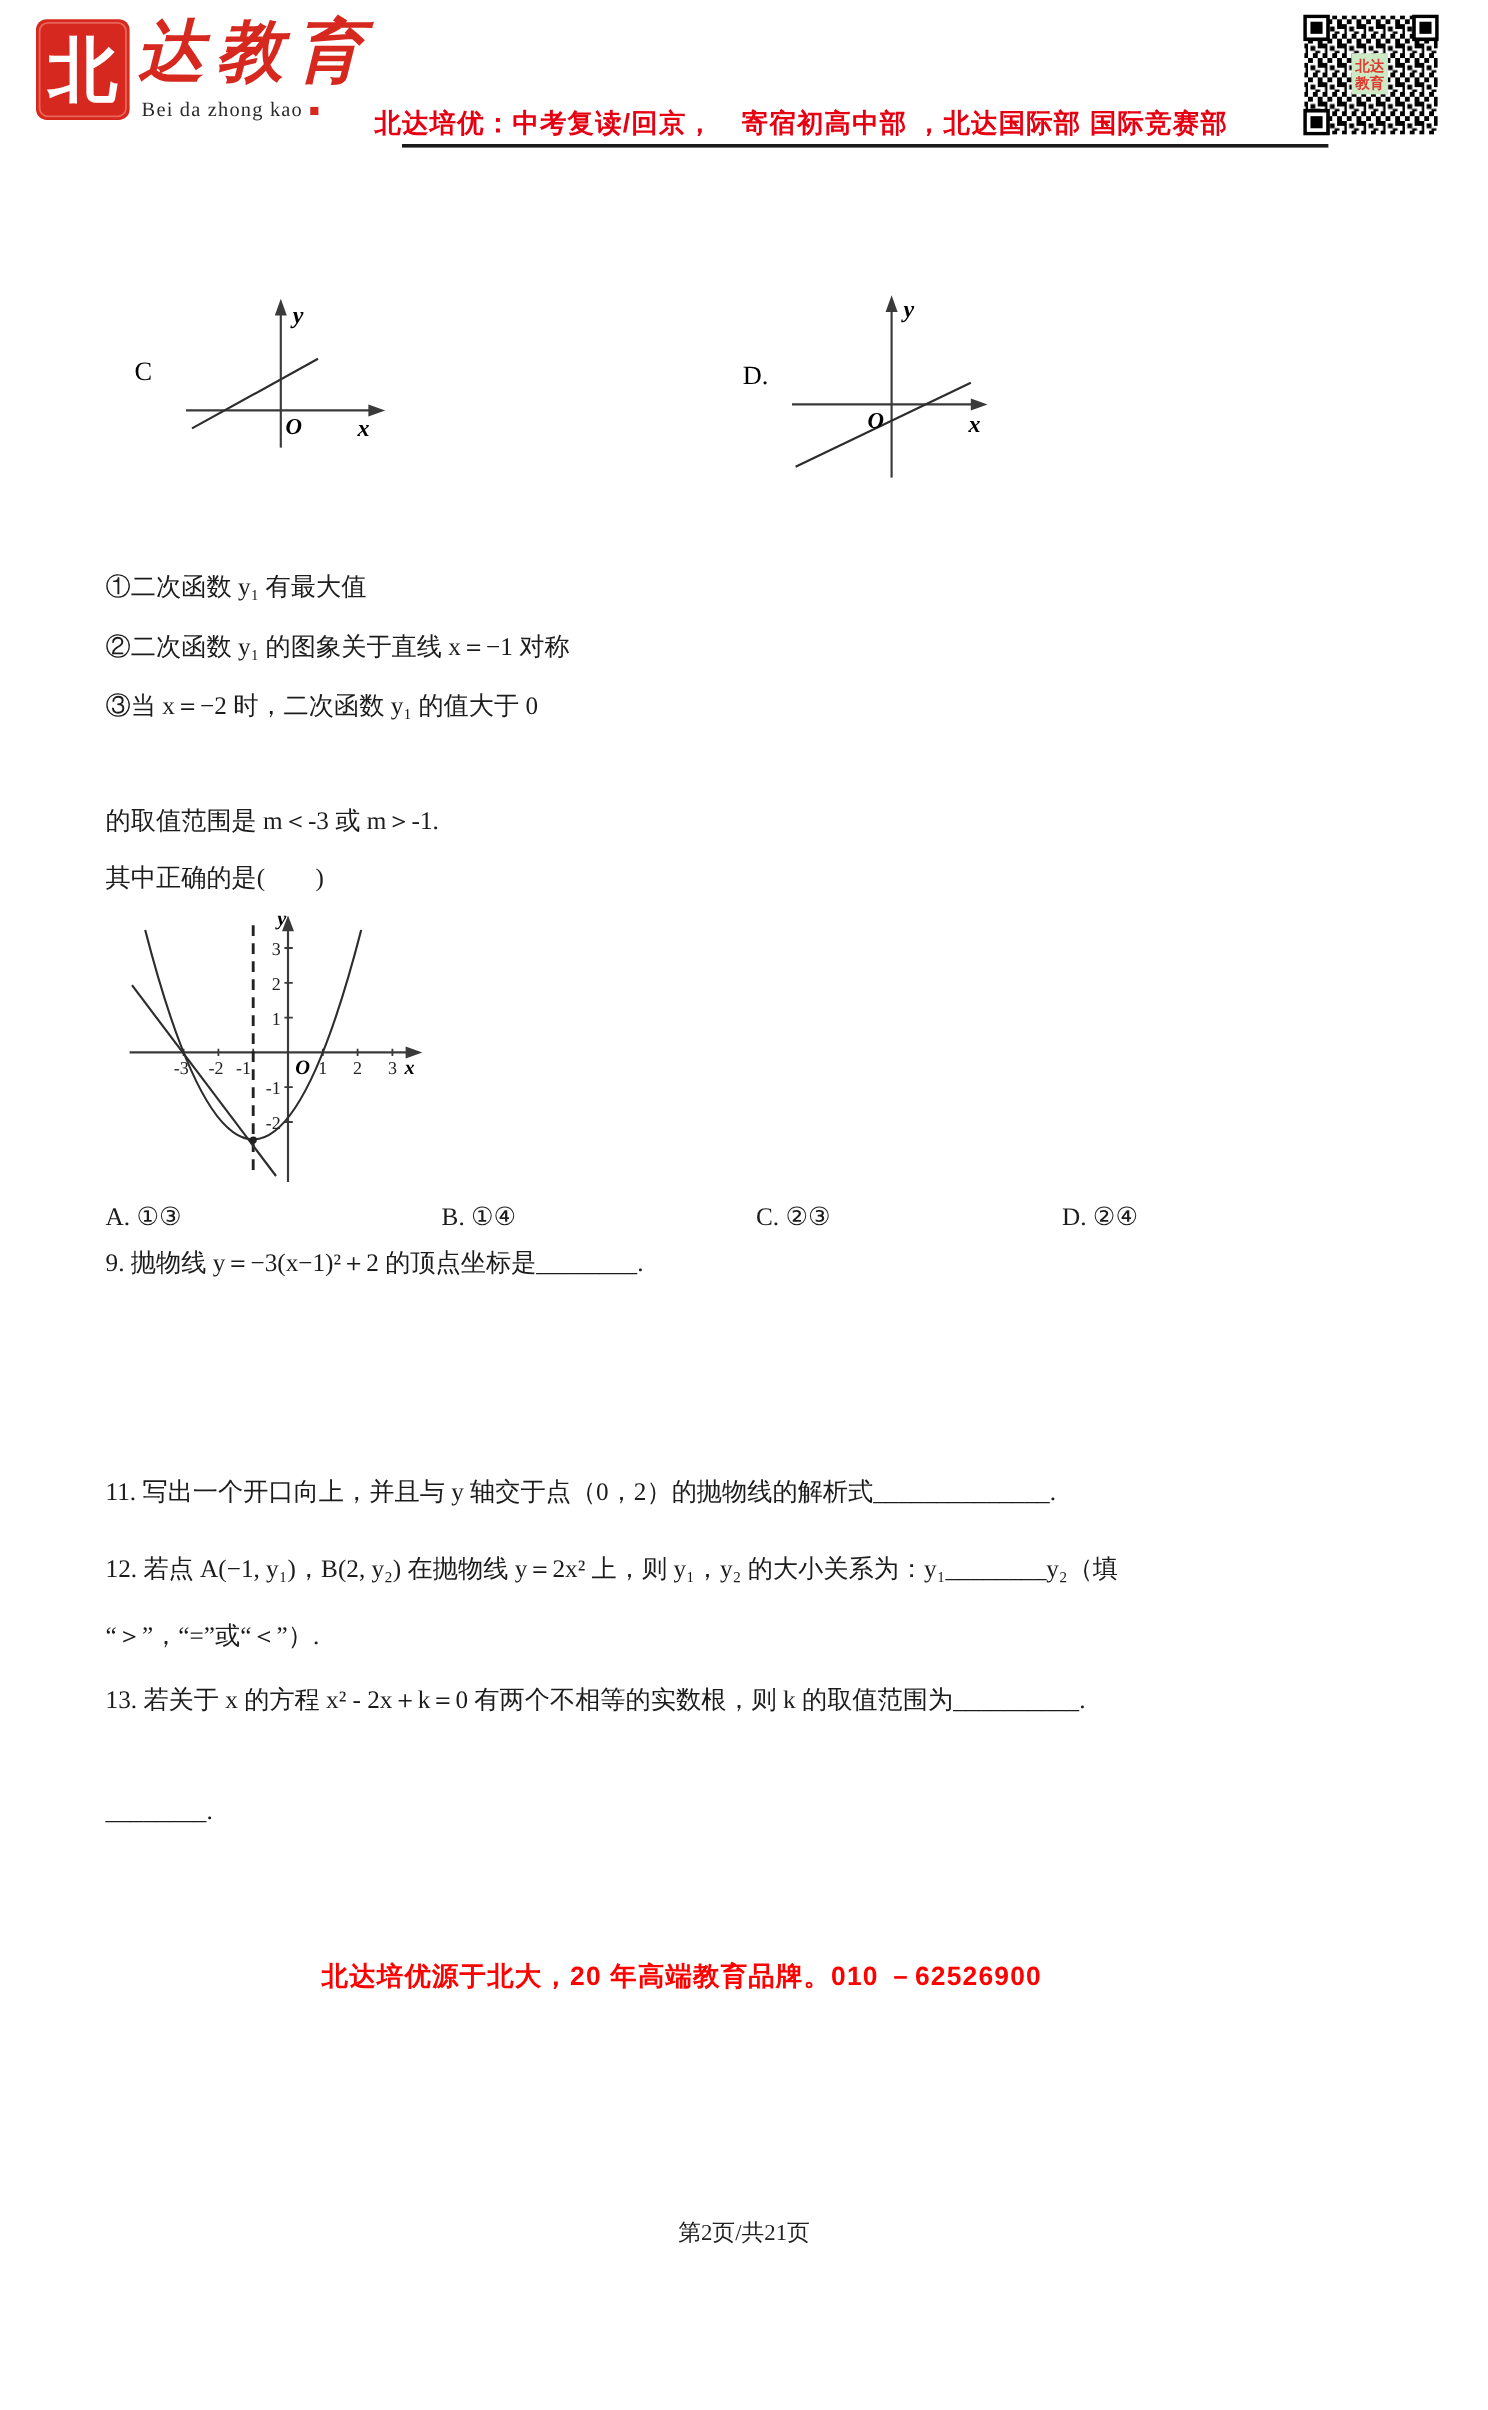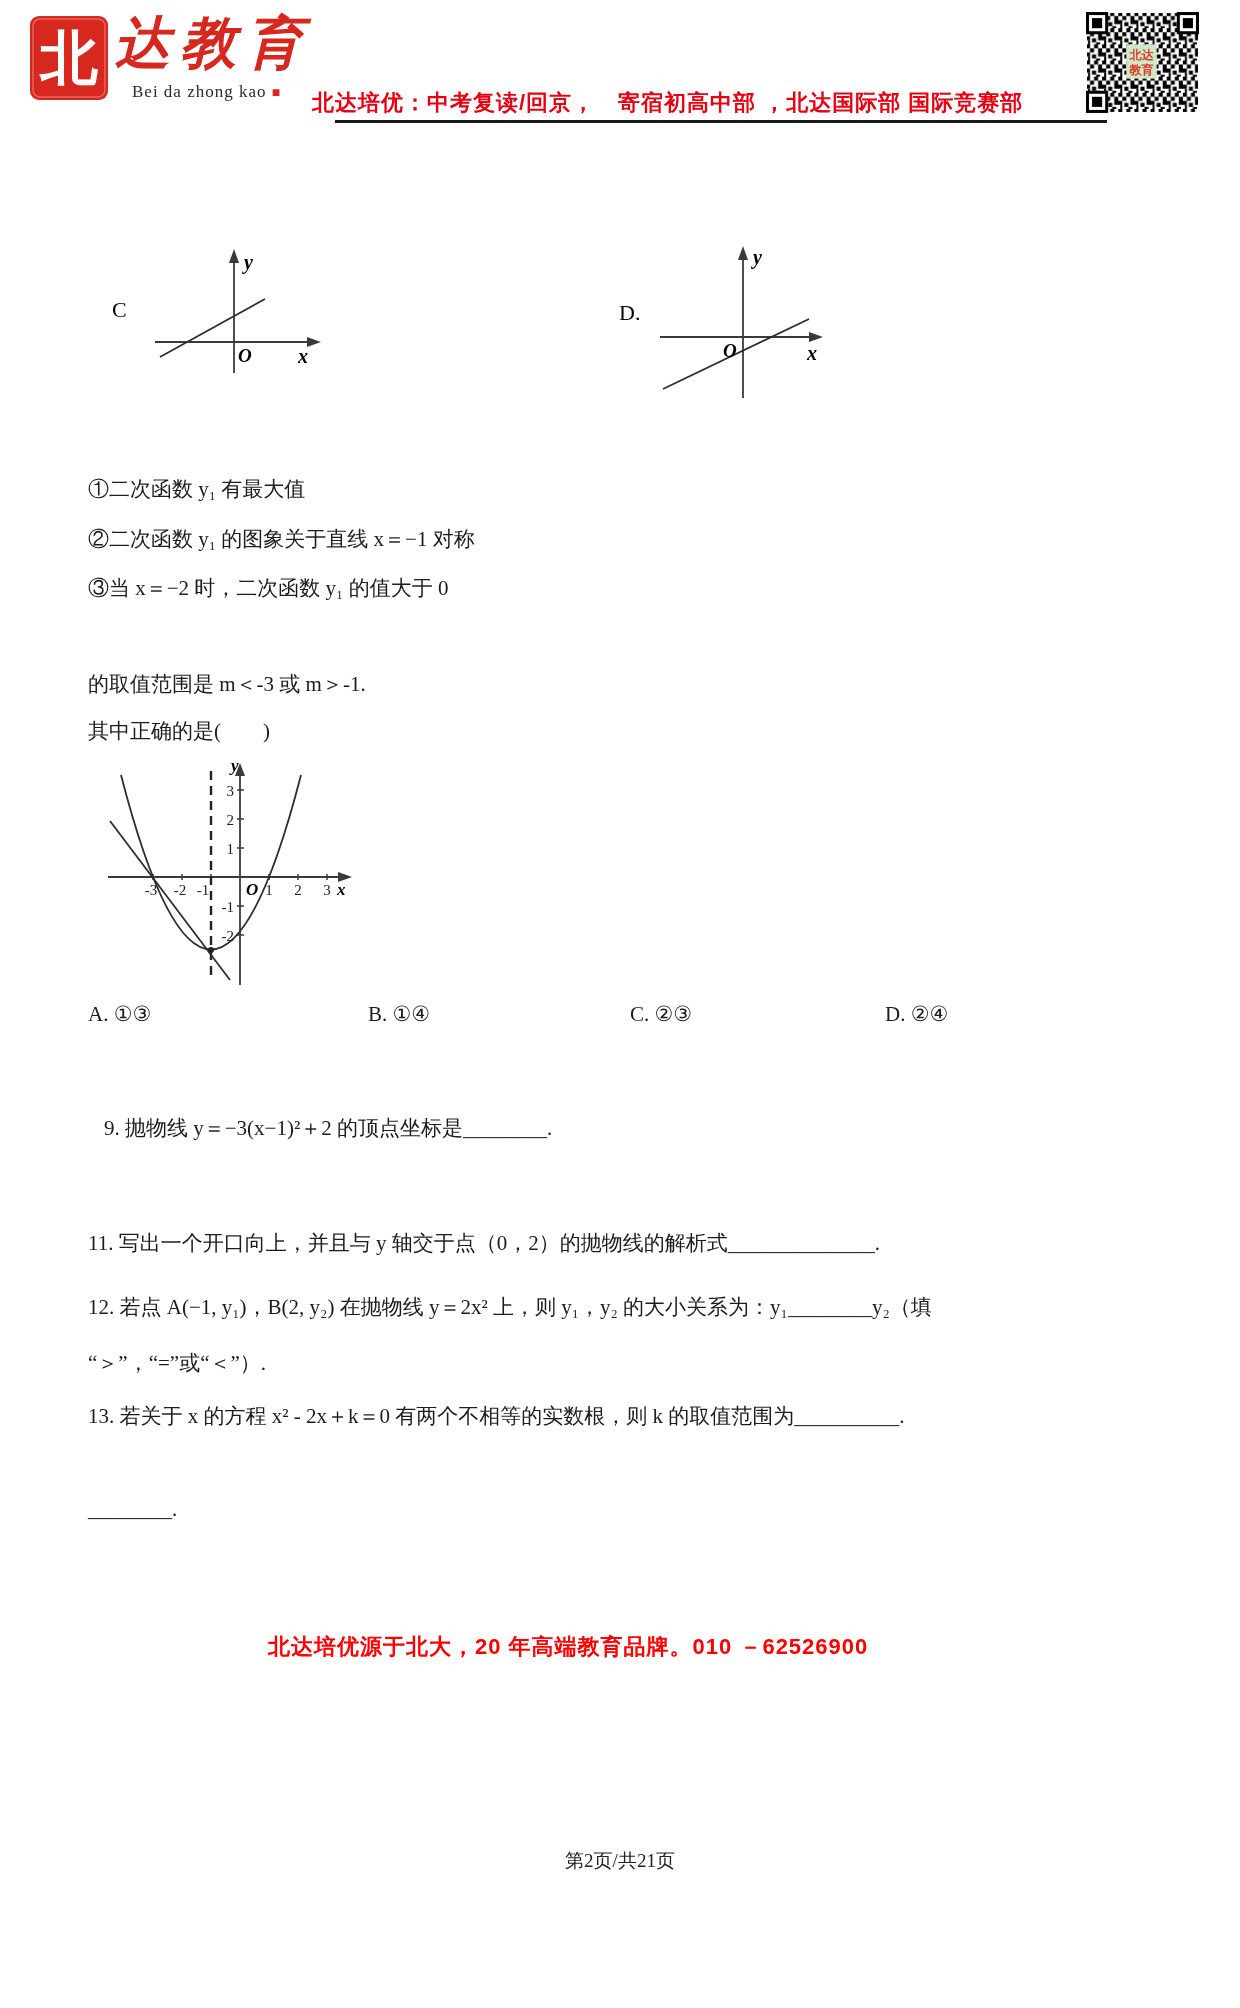--- a/index.html
+++ b/index.html
@@ -8,21 +8,21 @@
     margin:0 auto; overflow:hidden;
     font-family:"Liberation Serif", serif; color:#1c1c1c;
   }
   .abs{position:absolute; white-space:nowrap;}
   .t{font-size:21px; line-height:1.25;}
   .seal-wrap{left:28px; top:14px;}
   .brand{
     left:114px; top:6px; font-size:56px; font-weight:bold; font-style:italic;
     color:#d6281e; letter-spacing:10px; font-family:"Liberation Serif", serif;
   }
-  .roman{left:118px; top:82px; font-size:17px; color:#2b2b2b; letter-spacing:1px;margin-left:14px;}
+  .roman{left:118px; top:82px; font-size:17px; color:#2b2b2b; letter-spacing:1px;}
   .roman .mark{color:#d6281e; font-size:14px;}
   .tagline{
     left:312px; top:88px; font-size:22px; font-weight:bold; color:#e60012;
     font-family:"Liberation Sans", sans-serif; letter-spacing:1px;
   }
   .header-rule{left:335px; top:120px; width:772px; height:3px; background:#1a1a1a;}
   .qr{left:1086px; top:12px;}
   .q8-stem{left:88px; top:428px;}
   .opt{font-size:21px;}
   .section-title{
@@ -179,21 +179,21 @@
       </g>
     </svg>
   </div>
 
   <div class="abs opt" style="left:88px;  top:1002px;">A. ①③</div>
   <div class="abs opt" style="left:368px; top:1002px;">B. ①④</div>
   <div class="abs opt" style="left:630px; top:1002px;">C. ②③</div>
   <div class="abs opt" style="left:885px; top:1002px;">D. ②④</div>
 
 
-  <div class="abs t" style="left:88px; top:1115px;margin-left:16px;">9. 抛物线 y＝−3(x−1)²＋2 的顶点坐标是________.</div>
+  <div class="abs t" style="left:88px; top:1039px;">9. 抛物线 y＝−3(x−1)²＋2 的顶点坐标是________.</div>
   <div class="abs t" style="left:88px; top:1230px;">11. 写出一个开口向上，并且与 y 轴交于点（0，2）的抛物线的解析式______________.</div>
   <div class="abs t" style="left:88px; top:1294px;">12. 若点 A(−1, y₁)，B(2, y₂) 在抛物线 y＝2x² 上，则 y₁，y₂ 的大小关系为：y₁________y₂（填</div>
   <div class="abs t" style="left:88px; top:1350px;">“＞”，“=”或“＜”）.</div>
   <div class="abs t" style="left:88px; top:1403px;">13. 若关于 x 的方程 x² - 2x＋k＝0 有两个不相等的实数根，则 k 的取值范围为__________.</div>
   <div class="abs t" style="left:88px; top:1496px;">________.</div>
 
   <div class="abs red-footer">北达培优源于北大，20 年高端教育品牌。010 －62526900</div>
   <div class="abs page-num">第2页/共21页</div>
 
 </div>

